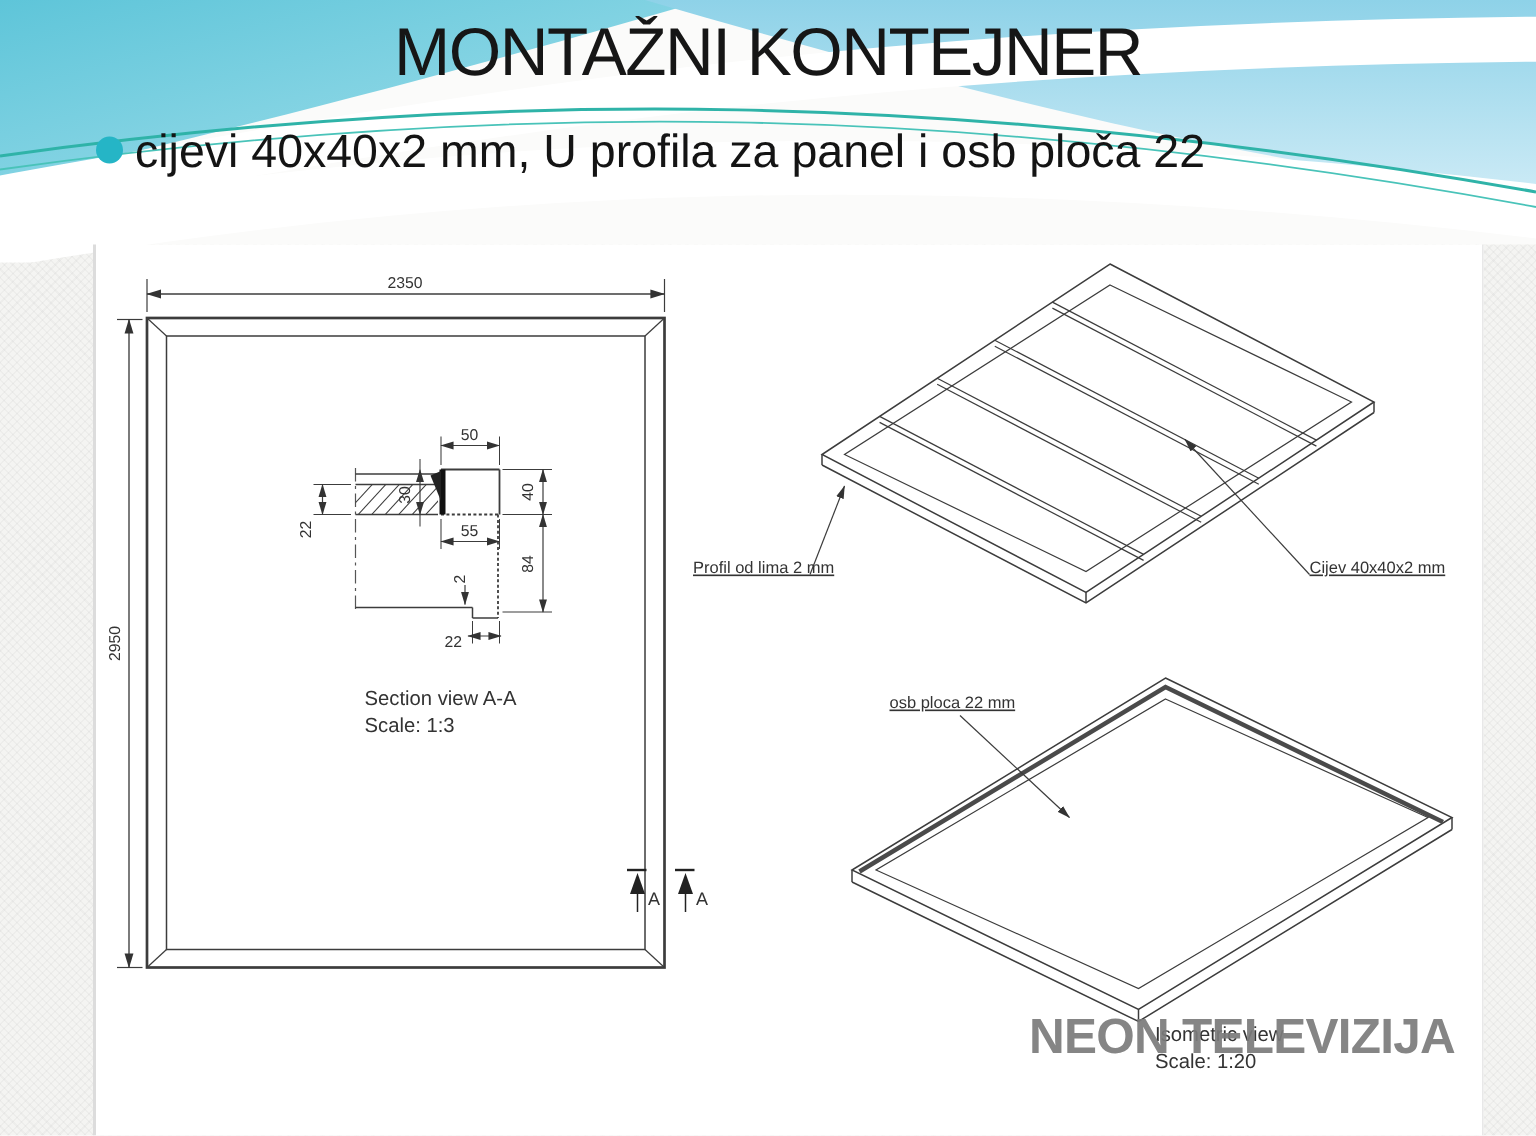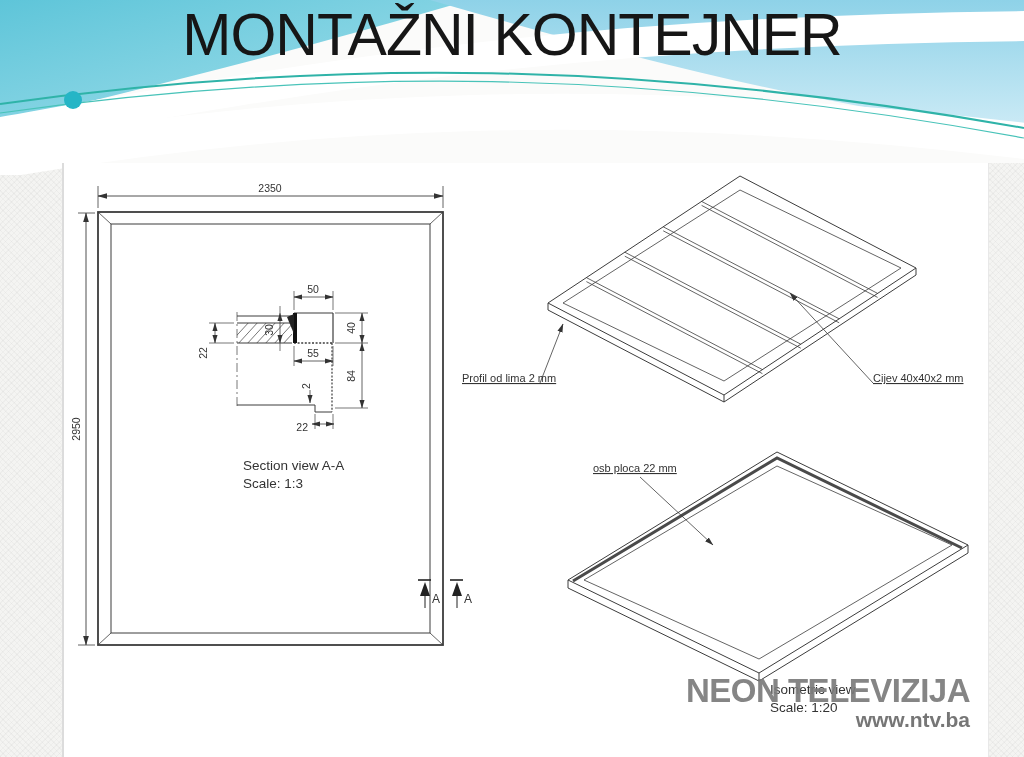--- a/index.html
+++ b/index.html
@@ -12,21 +12,21 @@
       repeating-linear-gradient(-45deg, rgba(0,0,0,0.028) 0 1px, transparent 1px 4px);
   }
   .header-bg{position:absolute;left:0;top:0;width:1024px;height:163px;background:#fbfbfa;}
   .wave-svg{position:absolute;left:0;top:0;}
   .content-panel{
     position:absolute;left:62px;top:163px;width:924px;height:594px;
     background:#ffffff;border-left:2px solid #dcdcdc;border-right:1px solid #e8e8e8;
   }
   .slide-title{
     position:absolute;left:0;top:0;width:1024px;text-align:center;
-    font-size:59px;line-height:70px;letter-spacing:-1px;color:#161616;white-space:nowrap;
+    font-size:45px;line-height:70px;letter-spacing:-1px;color:#161616;white-space:nowrap;
   }
   .bullet-dot{
     position:absolute;left:64px;top:91px;width:18px;height:18px;border-radius:50%;
     background:#25b5c6;
   }
   .bullet-text{
     position:absolute;left:90px;top:82px;width:900px;
     font-size:31px;line-height:37px;color:#141414;
   }
   .drawing-svg{position:absolute;left:0;top:0;}
@@ -65,20 +65,21 @@
   <path d="M0,104 C330,58 640,60 1024,128" fill="none" stroke="#2fb3a8" stroke-width="2"></path>
   <path d="M0,113 C330,67 640,67 1024,138" fill="none" stroke="#49c3b9" stroke-width="1.2"></path>
 </svg>
 
 <div class="content-panel"></div>
 
 <div class="slide-title">MONTAŽNI KONTEJNER</div>
 
 <span class="bullet-dot"></span>
 <div class="bullet-text">
+  <div>cijevi 40x40x2 mm, U profila za panel i osb ploča 22</div>
 </div>
 
 <svg class="drawing-svg" width="1024" height="757" viewBox="0 0 1024 757">
   <defs>
     <marker id="ah" viewBox="0 0 10 6" refX="9.5" refY="3" markerWidth="11" markerHeight="7" orient="auto-start-reverse">
       <path d="M0,0 L10,3 L0,6 Z" fill="#333"></path>
     </marker>
     <clipPath id="hatchClip">
         <rect x="237" y="323" width="55" height="20"></rect>
       </clipPath>
@@ -219,14 +220,13 @@
 
     <line x1="640" y1="477" x2="713" y2="545" stroke-width="0.8" marker-end="url(#ah)"></line>
   </g>
   <text class="lbltxt" x="593" y="472">osb ploca 22 mm</text>
   <text class="captxt" x="770" y="694">Isometric view</text>
   <text class="captxt" x="770" y="712">Scale: 1:20</text>
 </svg>
 
 <div class="watermark">
   <div class="wm-name">NEON TELEVIZIJA</div>
-  <div class="wm-url">www.ntv.ba</div>
 </div>
 
 </body></html>

